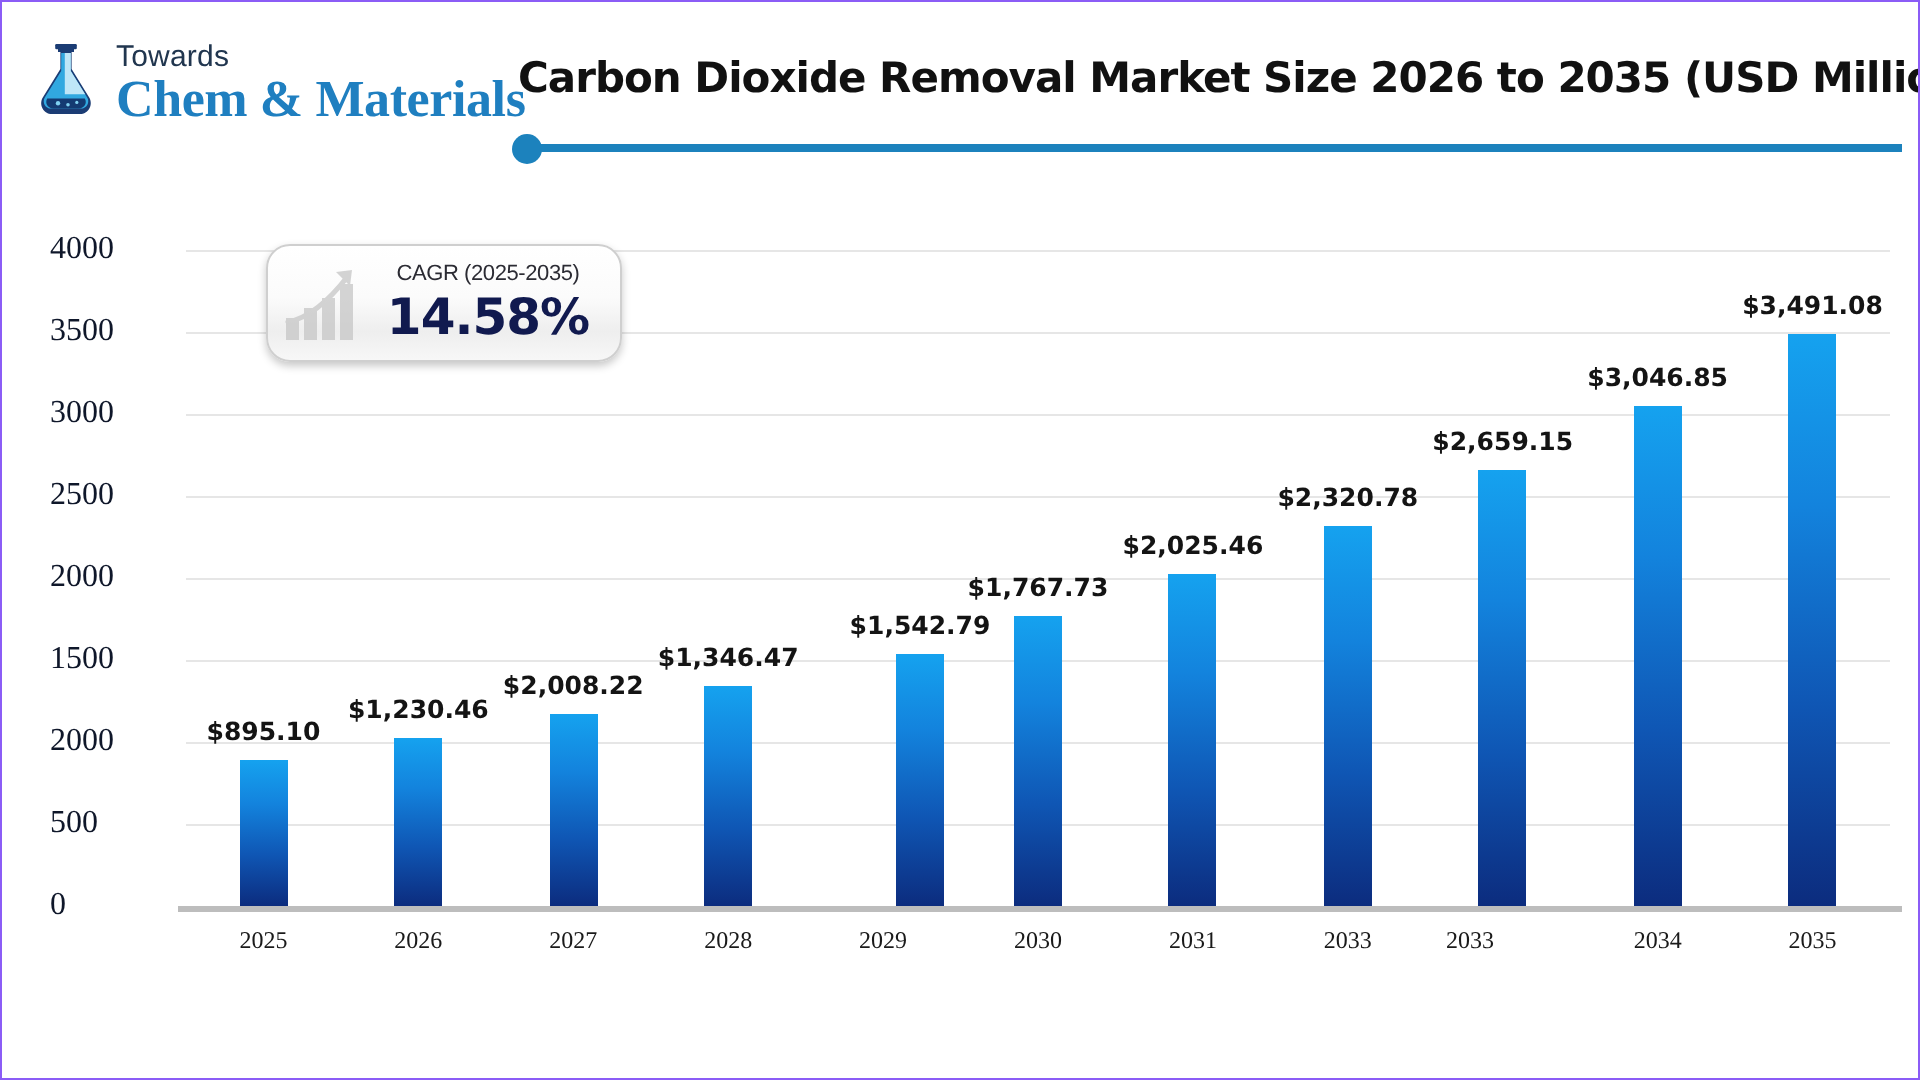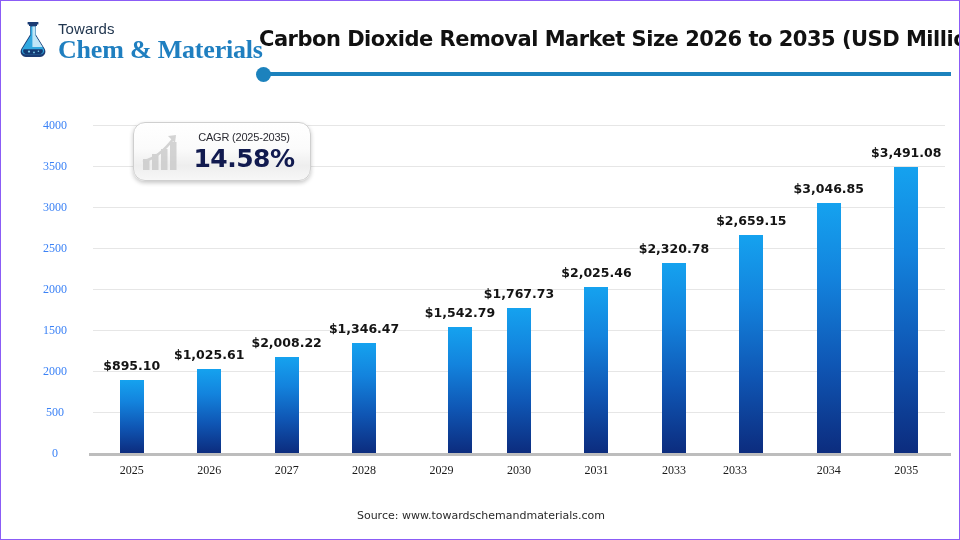--- a/index.html
+++ b/index.html
@@ -113,24 +113,24 @@
     top: 452px;
     width: 862px;
     height: 3px;
     background: #bdbdbd;
   }
 
   .ytick {
     position: absolute;
     right: 0;
     width: 60px;
-    text-align: center;
+    text-align: left;
     font-family: "Liberation Serif", serif;
-    font-size: 12px;
-    color: #3b82f6;
+    font-size: 16px;
+    color: #0f172a;
     transform: translateY(-50%);
   }
   #ylabels {
     position: absolute;
     left: 22px;
     top: 124px;
     width: 62px;
     height: 328px;
   }
 
@@ -275,21 +275,21 @@
       <div class="gridline" style="top: 123px; background: rgb(230, 230, 230);"></div>
       <div class="gridline" style="top: 82px; background: rgb(230, 230, 230);"></div>
       <div class="gridline" style="top: 41px; background: rgb(230, 230, 230);"></div>
       <div class="gridline" style="top: 0px; background: rgb(230, 230, 230);"></div>
       <div class="bar-group" style="left: 0.727273px;">
         <div class="bar" style="height: 73.3982px;"></div>
         <div class="bar-label" style="bottom: 80.3982px;">$895.10</div>
       </div>
       <div class="bar-group" style="left: 78.1818px;">
         <div class="bar" style="height: 84.1px;"></div>
-        <div class="bar-label" style="bottom: 91.1px;">$1,025.61</div>
+        <div class="bar-label" style="bottom: 91.1px;">$1,230.46</div>
       </div>
       <div class="bar-group" style="left: 155.636px;">
         <div class="bar" style="height: 96.3615px;"></div>
         <div class="bar-label" style="bottom: 103.361px;">$2,008.22</div>
       </div>
       <div class="bar-group" style="left: 233.091px;">
         <div class="bar" style="height: 110.411px;"></div>
         <div class="bar-label" style="bottom: 117.411px;">$1,346.47</div>
       </div>
       <div class="bar-group" style="left: 329px;">
@@ -331,21 +331,20 @@
       <rect x="30" y="10" width="6.5" height="28" fill="#c6c6c6"></rect>
       <path d="M4 29 C14 27 24 19 34 6" stroke="#c6c6c6" stroke-width="2.6" fill="none" stroke-linecap="round"></path>
       <path d="M28 4 L36 3 L35 11 Z" fill="#c6c6c6"></path>
     </svg>
     <div id="cagr-text">
       <div id="cagr-period">CAGR (2025-2035)</div>
       <div id="cagr-value">14.58%</div>
     </div>
   </div>
 
-  <div id="source">Source: www.towardschemandmaterials.com</div>
 
 <div class="xtick" style="left: 92.7273px;">2025</div>
     <div class="xtick" style="left: 170.182px;">2026</div>
     <div class="xtick" style="left: 247.636px;">2027</div>
     <div class="xtick" style="left: 325.091px;">2028</div>
     <div class="xtick" style="left: 402.545px;">2029</div>
     <div class="xtick" style="left: 480px;">2030</div>
     <div class="xtick" style="left: 557.455px;">2031</div>
     <div class="xtick" style="left: 634.909px;">2033</div>
     <div class="xtick" style="left: 696px;">2033</div>

